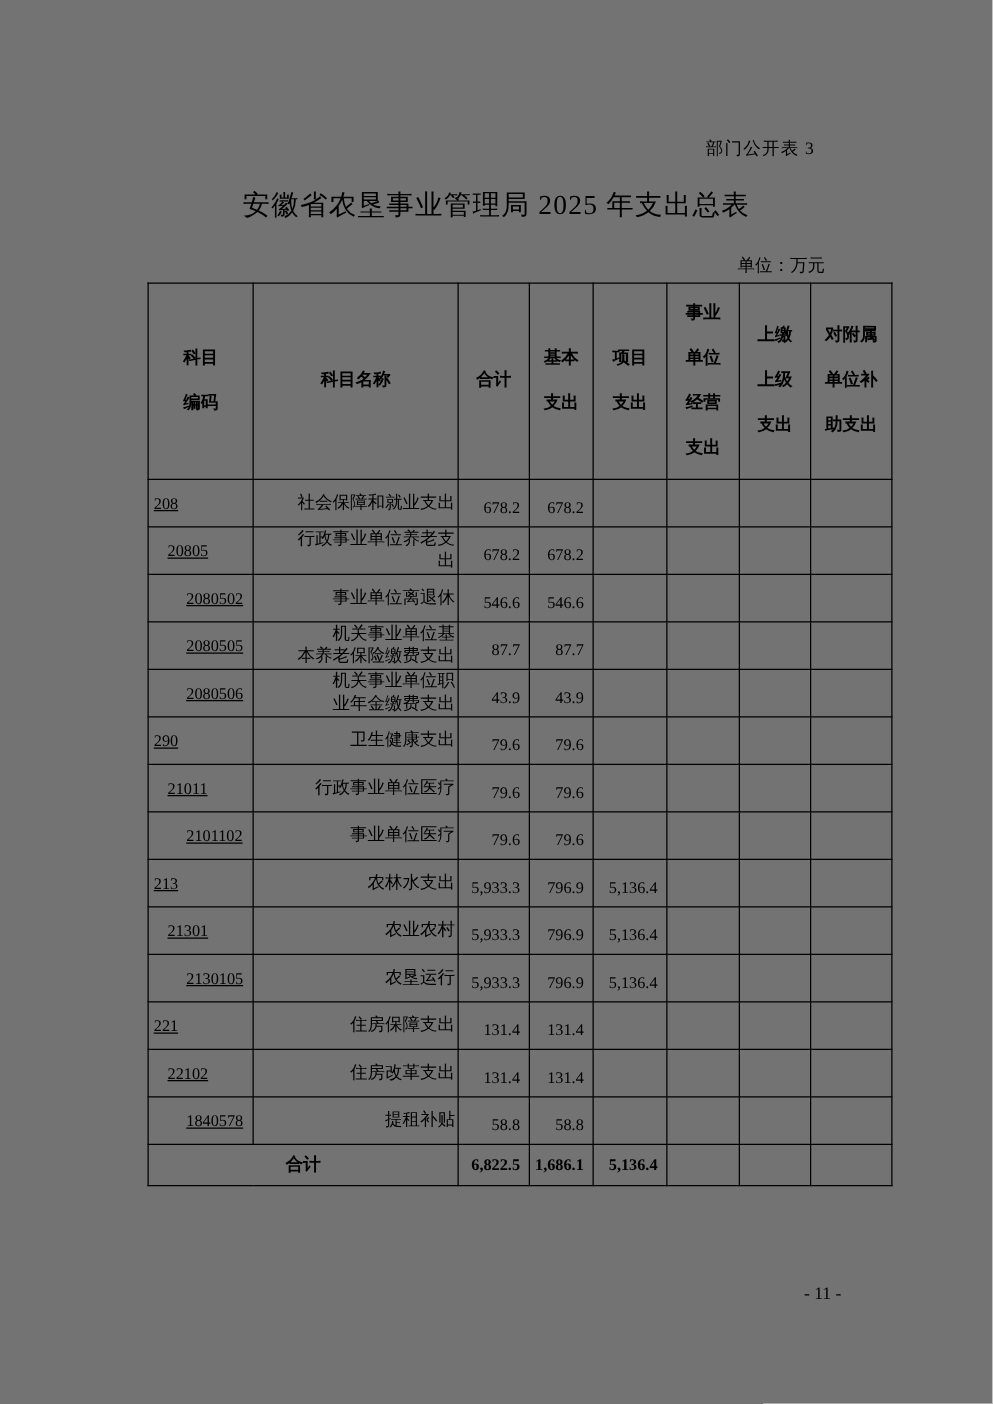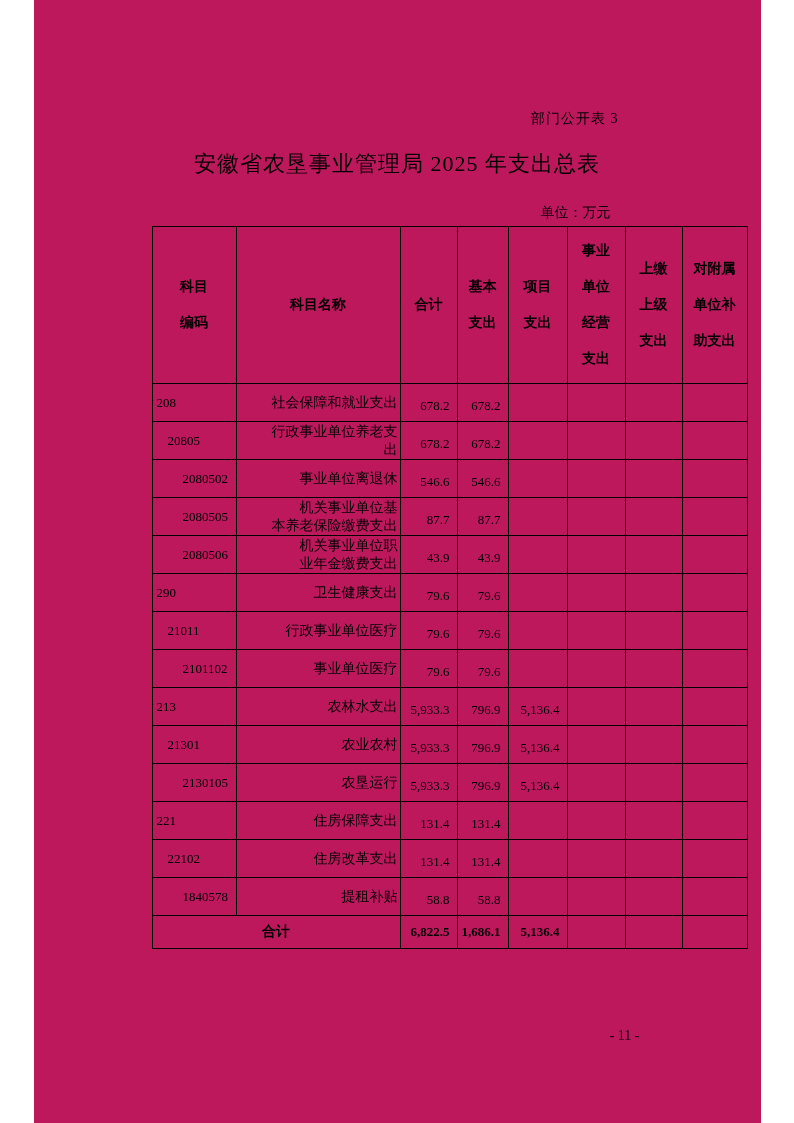--- a/index.html
+++ b/index.html
@@ -1,36 +1,36 @@
 <!DOCTYPE html>
 <html><head>
 <meta charset="utf-8">
 <style>
   * { margin:0; padding:0; box-sizing:border-box; }
   html,body { background:#ffffff; }
   .page {
     position:relative;
-    width:727px; height:1123px;
-    background:#be185d;
+    width:794px; height:1123px;
+    background:#737373;
     color:#000;
     font-family:"Liberation Serif","DejaVu Serif",serif;
     margin:0 auto;
     overflow:hidden;
   }
   .corner-label {
     position:absolute; top:110px; right:142px;
     font-size:14px; letter-spacing:1px;
   }
   .doc-title {
     position:absolute; top:149px; left:0; width:100%;
     text-align:center;
     font-size:22px; font-weight:normal; letter-spacing:1px;
   }
   .unit-label {
-    position:absolute; top:204px; right:150px;
+    position:absolute; top:204px; right:134px;
     font-size:14px;
   }
   table.budget {
     position:absolute; left:118px; top:226px;
     width:595px;
     border-collapse:collapse; table-layout:fixed;
   }
   table.budget th, table.budget td {
     border:1px solid #000;
     overflow:hidden;
@@ -44,20 +44,21 @@
     white-space:pre-line;
     line-height:36px;
     padding:0 2px;
   }
   tbody tr.data-row { height:38px; }
   td.code {
     font-size:13px;
     text-align:left;
     vertical-align:middle;
     padding-left:4px;
+    text-decoration:underline;
   }
   tr.lvl2 td.code { padding-left:15px;margin-left:16px; }
   tr.lvl3 td.code { padding-left:30px; }
   td.name {
     font-size:14px;
     text-align:right;
     vertical-align:middle;
     padding-left:7px; padding-right:2px;
     line-height:18px;
   }

